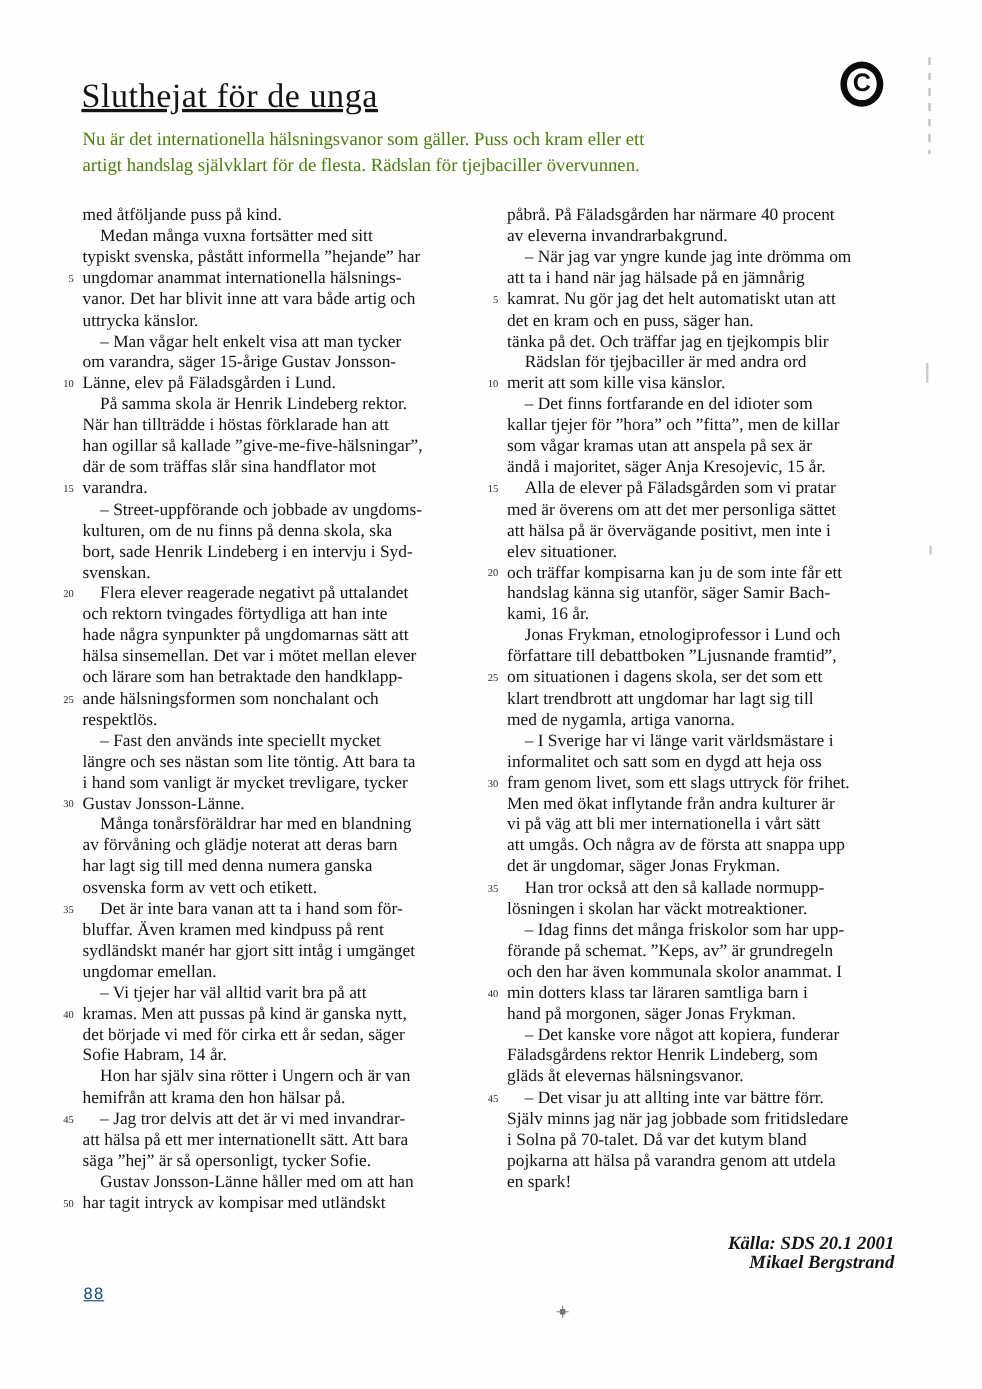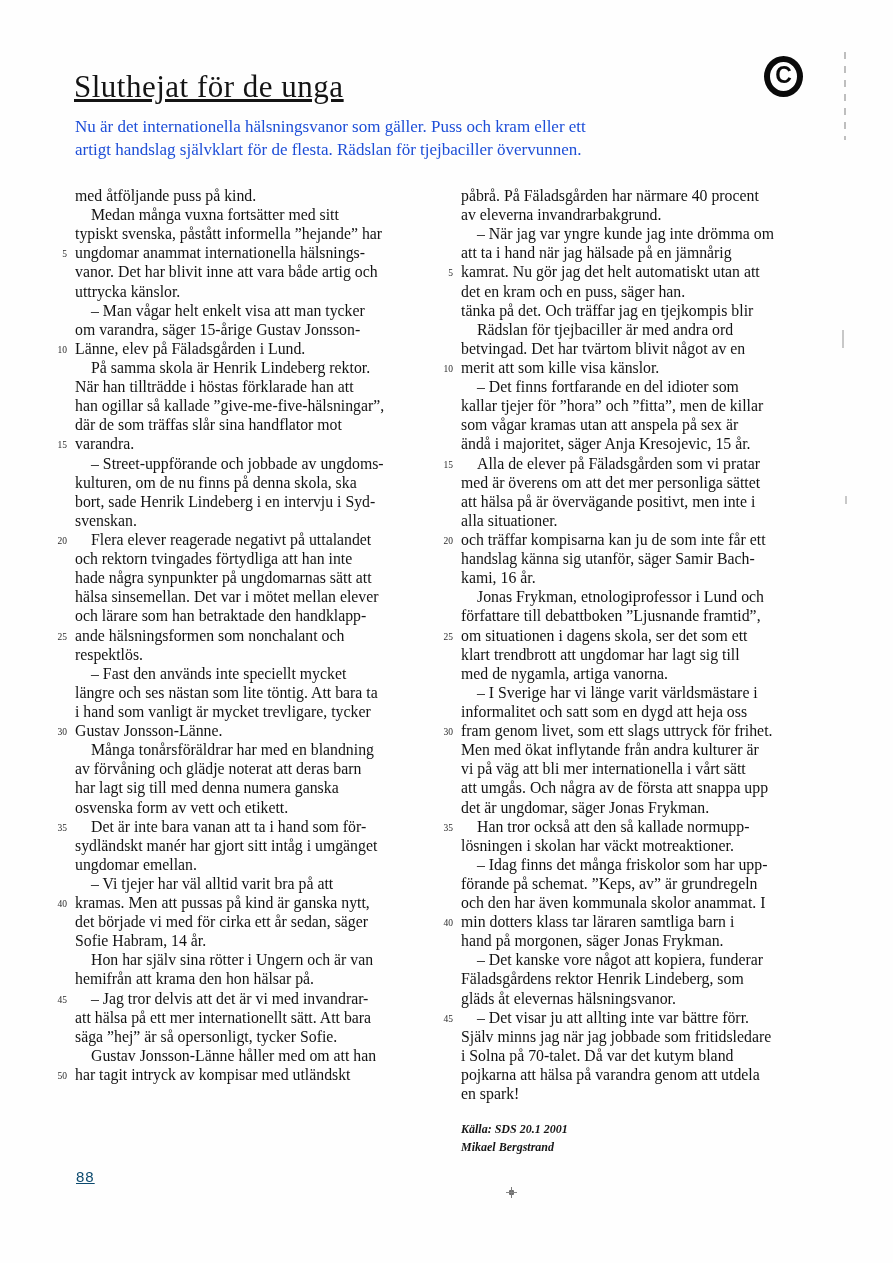--- a/index.html
+++ b/index.html
@@ -25,21 +25,21 @@
     border:6px solid #0a0a0a; border-radius:50%;
     display:flex; align-items:center; justify-content:center;
     font-family:"Liberation Sans", sans-serif;
     font-weight:bold; font-size:23px; line-height:1;
     color:#0a0a0a;
     padding-bottom:2px; box-sizing:content-box;
   }
   .lede {
     position:absolute; left:75px; top:116px;
     font-size:17px; line-height:22.5px;
-    color:#1d4ed8;
+    color:#4d7c0f;
   }
   .lede div { white-space:nowrap; }
   .col {
     position:absolute; top:186px;
     font-size:15.8px; color:#131313;
   }
   .col-left  { left:75px; }
   .col-right { left:461px; }
   .line {
     position:relative;
@@ -49,23 +49,23 @@
   .line.indent { text-indent:16px; }
   .ln {
     position:absolute; left:-34px; top:5px;
     width:26px; text-align:right;
     font-size:9.5px; line-height:12px;
     color:#2a2a2a; text-indent:0;
     font-family:"Liberation Serif", serif;
   }
   .source {
     position:absolute; left:461px; top:1121px;
-    width:352px; text-align:left;
+    width:352px; text-align:right;
     font-style:italic; font-weight:bold;
-    font-size:12px; line-height:17.5px;
+    font-size:17px; line-height:17.5px;
     color:#151515;
   }
   .pageno {
     position:absolute; left:76px; top:1168px;
     font-family:"Liberation Sans", sans-serif;
     font-size:15px; letter-spacing:1px; color:#0c4a6e;text-decoration:underline;
   }
   
   .art { position:absolute; background:#9a9a9a; opacity:.55; }
   .art-a { left:844px; top:52px;  width:2px; height:88px;
@@ -130,20 +130,21 @@
       <div class="line"><span class="lt">respektlös.</span></div>
       <div class="line indent"><span class="lt">– Fast den används inte speciellt mycket</span></div>
       <div class="line"><span class="lt">längre och ses nästan som lite töntig. Att bara ta</span></div>
       <div class="line"><span class="lt">i hand som vanligt är mycket trevligare, tycker</span></div>
       <div class="line"><span class="ln">30</span><span class="lt">Gustav Jonsson-Länne.</span></div>
       <div class="line indent"><span class="lt">Många tonårsföräldrar har med en blandning</span></div>
       <div class="line"><span class="lt">av förvåning och glädje noterat att deras barn</span></div>
       <div class="line"><span class="lt">har lagt sig till med denna numera ganska</span></div>
       <div class="line"><span class="lt">osvenska form av vett och etikett.</span></div>
       <div class="line indent"><span class="ln">35</span><span class="lt">Det är inte bara vanan att ta i hand som för-</span></div>
+      <div class="line"><span class="lt">bluffar. Även kramen med kindpuss på rent</span></div>
       <div class="line"><span class="lt">sydländskt manér har gjort sitt intåg i umgänget</span></div>
       <div class="line"><span class="lt">ungdomar emellan.</span></div>
       <div class="line indent"><span class="lt">– Vi tjejer har väl alltid varit bra på att</span></div>
       <div class="line"><span class="ln">40</span><span class="lt">kramas. Men att pussas på kind är ganska nytt,</span></div>
       <div class="line"><span class="lt">det började vi med för cirka ett år sedan, säger</span></div>
       <div class="line"><span class="lt">Sofie Habram, 14 år.</span></div>
       <div class="line indent"><span class="lt">Hon har själv sina rötter i Ungern och är van</span></div>
       <div class="line"><span class="lt">hemifrån att krama den hon hälsar på.</span></div>
       <div class="line indent"><span class="ln">45</span><span class="lt">– Jag tror delvis att det är vi med invandrar-</span></div>
       <div class="line"><span class="lt">att hälsa på ett mer internationellt sätt. Att bara</span></div>
@@ -153,30 +154,29 @@
     </div>
   <div class="col col-right">
       <div class="line"><span class="lt">påbrå. På Fäladsgården har närmare 40 procent</span></div>
       <div class="line"><span class="lt">av eleverna invandrarbakgrund.</span></div>
       <div class="line indent"><span class="lt">– När jag var yngre kunde jag inte drömma om</span></div>
       <div class="line"><span class="lt">att ta i hand när jag hälsade på en jämnårig</span></div>
       <div class="line"><span class="ln">5</span><span class="lt">kamrat. Nu gör jag det helt automatiskt utan att</span></div>
       <div class="line"><span class="lt">det en kram och en puss, säger han.</span></div>
       <div class="line"><span class="lt">tänka på det. Och träffar jag en tjejkompis blir</span></div>
       <div class="line indent"><span class="lt">Rädslan för tjejbaciller är med andra ord</span></div>
-      <div class="line"><span class="lt">betvingad. Det har tvärtom blivit något av en</span></div>
       <div class="line"><span class="ln">10</span><span class="lt">merit att som kille visa känslor.</span></div>
       <div class="line indent"><span class="lt">– Det finns fortfarande en del idioter som</span></div>
       <div class="line"><span class="lt">kallar tjejer för ”hora” och ”fitta”, men de killar</span></div>
       <div class="line"><span class="lt">som vågar kramas utan att anspela på sex är</span></div>
       <div class="line"><span class="lt">ändå i majoritet, säger Anja Kresojevic, 15 år.</span></div>
       <div class="line indent"><span class="ln">15</span><span class="lt">Alla de elever på Fäladsgården som vi pratar</span></div>
       <div class="line"><span class="lt">med är överens om att det mer personliga sättet</span></div>
       <div class="line"><span class="lt">att hälsa på är övervägande positivt, men inte i</span></div>
-      <div class="line"><span class="lt">alla situationer.</span></div>
+      <div class="line"><span class="lt">elev situationer.</span></div>
       <div class="line"><span class="ln">20</span><span class="lt">och träffar kompisarna kan ju de som inte får ett</span></div>
       <div class="line"><span class="lt">handslag känna sig utanför, säger Samir Bach-</span></div>
       <div class="line"><span class="lt">kami, 16 år.</span></div>
       <div class="line indent"><span class="lt">Jonas Frykman, etnologiprofessor i Lund och</span></div>
       <div class="line"><span class="lt">författare till debattboken ”Ljusnande framtid”,</span></div>
       <div class="line"><span class="ln">25</span><span class="lt">om situationen i dagens skola, ser det som ett</span></div>
       <div class="line"><span class="lt">klart trendbrott att ungdomar har lagt sig till</span></div>
       <div class="line"><span class="lt">med de nygamla, artiga vanorna.</span></div>
       <div class="line indent"><span class="lt">– I Sverige har vi länge varit världsmästare i</span></div>
       <div class="line"><span class="lt">informalitet och satt som en dygd att heja oss</span></div>

